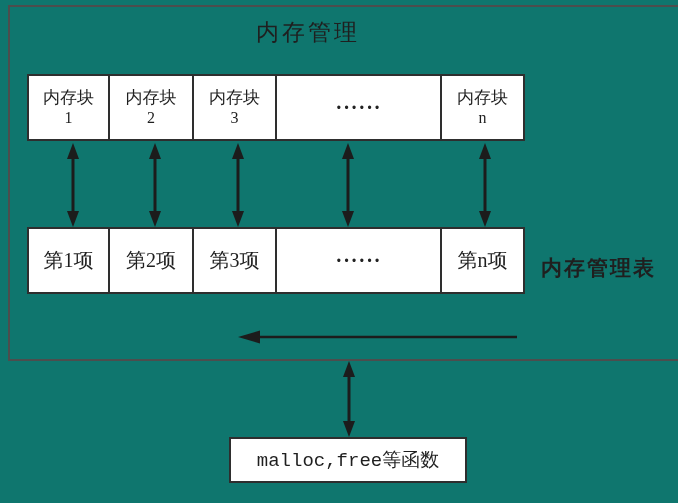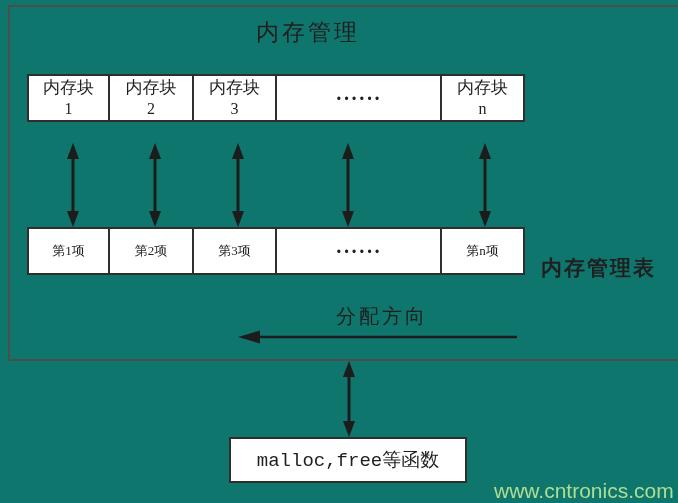--- a/index.html
+++ b/index.html
@@ -31,21 +31,21 @@
     position: absolute;
     left: 27px;
     display: flex;
   }
   .row-pool  { top: 74px; }
   .row-table { top: 227px; }
   .cell {
     box-sizing: border-box;
     border: 2px solid #2e2e2e;
     margin-left: -2px;
-    height: 48px;
+    height: 67px;
     display: flex;
     flex-direction: column;
     align-items: center;
     justify-content: center;
     background: #ffffff;
     line-height: 1.25;
   }
   .cell:first-child { margin-left: 0; }
   .w1 { width: 83px; }
   .w2 { width: 86px; }
@@ -53,21 +53,21 @@
   .wd { width: 167px; }
   .w5 { width: 85px; }
   .cell .t { font-size: 17px; white-space: nowrap; }
   .cell .n { font-size: 16px; }
   .cell .dots {
     font-size: 20px;
     font-weight: bold;
     letter-spacing: 1px;
     color: #222;
   }
-  .row-table .cell .t { font-size: 13px; }
+  .row-table .cell .t { font-size: 20px; }
   .side-label {
     position: absolute;
     font-size: 21px;
     letter-spacing: 2px;
     white-space: nowrap;
   }
   .label-pool  { left: 552px; top: 92px; }
   .label-table { left: 541px; top: 254px; font-weight: bold; }
   .varrow { position: absolute; width: 16px; }
   .alloc-label {
@@ -172,31 +172,29 @@
     </div>
     <div class="cell wd">
       <span class="dots">······</span>
     </div>
     <div class="cell w5">
       <span class="t">第n项</span>
     </div>
   </div>
   <div class="side-label label-table">内存管理表</div>
 
-  <div class="alloc-label">分配方向</div>
   <svg class="alloc-arrow" width="279" height="16">
     <line x1="20" y1="8" x2="279" y2="8" stroke="#1c1c1c" stroke-width="2.5"></line>
     <polygon points="0,8 22,1.5 22,14.5" fill="#1c1c1c"></polygon>
   </svg>
 
   <svg class="varrow" style="left:341px; top:361px;" width="16" height="76">
     <line x1="8" y1="12" x2="8" y2="64" stroke="#1c1c1c" stroke-width="3"></line>
     <polygon points="8,0 14,16 2,16" fill="#1c1c1c"></polygon>
     <polygon points="8,76 2,60 14,60" fill="#1c1c1c"></polygon>
   </svg>
 
   <div class="func-box">
     <span class="t">malloc,free等函数</span>
   </div>
 
-  <div class="watermark">www.cntronics.com</div>
 
 </div>
 
 </body></html>

